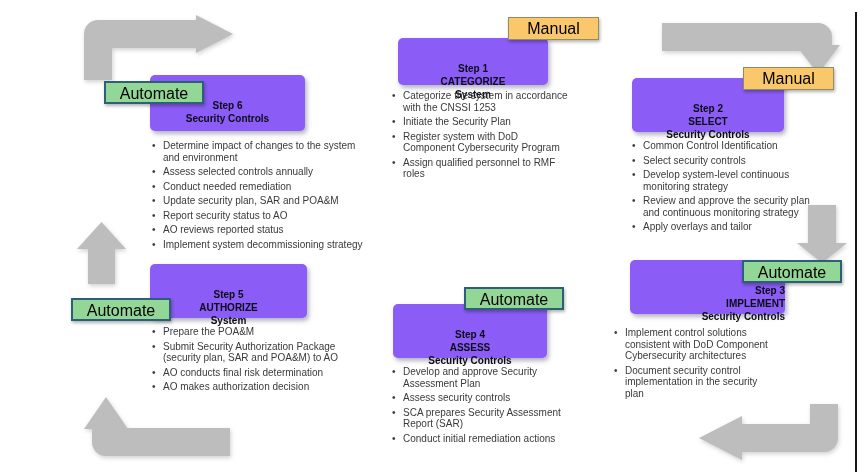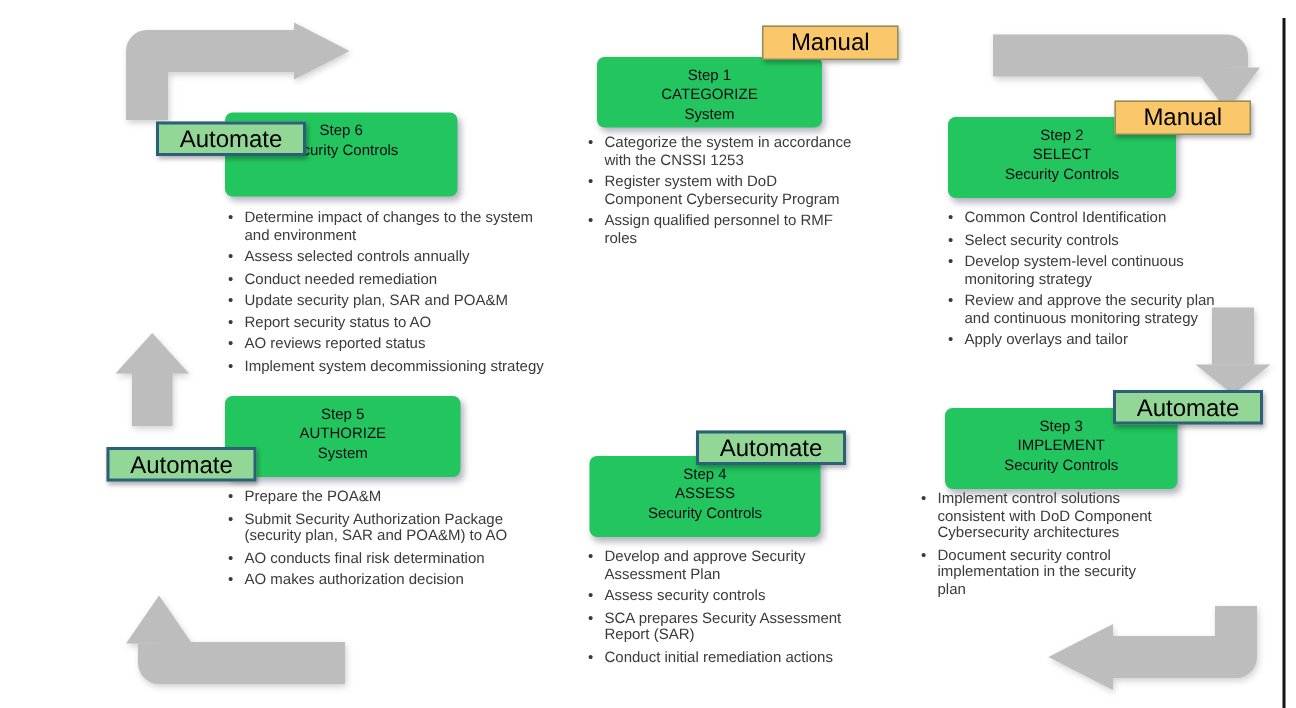--- a/index.html
+++ b/index.html
@@ -4,44 +4,44 @@
 <style>
   html,body { margin:0; padding:0; background:#fff; }
   .canvas {
     position:relative; width:864px; height:472px; background:#ffffff;
     font-family:"Liberation Sans", sans-serif; overflow:hidden;
   }
   .arrows { position:absolute; left:0; top:0; }
   .edge-line { position:absolute; left:855px; top:12px; width:2px; height:460px; background:#151515; }
 
   .step-box {
-    position:absolute; background:#22c55e; border-radius:5px;
+    position:absolute; background:#8b5cf6; border-radius:5px;
     box-shadow:2px 3px 4px rgba(110,110,135,.5);
-    text-align:center; font-weight:normal; color:#0b0b16;
-    font-size:10px; line-height:13px; box-sizing:border-box; padding-top:6px;
+    text-align:center; font-weight:bold; color:#0b0b16;
+    font-size:10px; line-height:13px; box-sizing:border-box; padding-top:24px;
   }
   .step-box div { white-space:nowrap; }
 
   ul.bullets { position:absolute; margin:0; padding:0; list-style:none;
     font-size:10px; color:#3a3a3a; line-height:11.5px; }
   ul.bullets li { position:relative; padding-left:13px; margin-bottom:3px; }
   ul.bullets li::before { content:"\2022"; position:absolute; left:2px; color:#3a3a3a; }
 
   .tag {
     position:absolute; height:23px; line-height:21px; font-size:16px; color:#000;
     text-align:center; box-sizing:border-box;
     box-shadow:1px 2px 3px rgba(0,0,0,.3);
   }
   .tag.manual   { background:#fac76a; border:1px solid #8f8d5f; width:91px; }
   .tag.automate { background:#92d795; border:2px solid #2e5f7a; width:100px; }
 
   
   .pos-box-1 { left:398px; top:38px;  width:150px; height:47px; }
   .pos-box-2 { left:632px; top:78px;  width:152px; height:54px; }
-  .pos-box-3 { left:630px; top:272px; width:155px; height:54px; }
+  .pos-box-3 { left:630px; top:260px; width:155px; height:54px;text-align:right; }
   .pos-box-4 { left:393px; top:304px; width:154px; height:54px; }
   .pos-box-5 { left:150px; top:264px; width:157px; height:54px; }
   .pos-box-6 { left:150px; top:75px;  width:155px; height:56px; }
 
   
   .pos-list-1 { left:390px; top:90px;  width:178px; }
   .pos-list-2 { left:630px; top:140px; width:182px; }
   .pos-list-3 { left:612px; top:327px; width:165px; }
   .pos-list-4 { left:390px; top:366px; width:195px; }
   .pos-list-5 { left:150px; top:326px; width:196px; }
@@ -91,20 +91,21 @@
 
   <div class="edge-line"></div>
 
   <div class="step-box pos-box-1">
     <div>Step 1</div>
     <div>CATEGORIZE</div>
     <div>System</div>
   </div>
   <ul class="bullets pos-list-1">
       <li>Categorize the system in accordance with the CNSSI 1253</li>
+      <li>Initiate the Security Plan</li>
       <li>Register system with DoD Component Cybersecurity Program</li>
       <li>Assign qualified personnel to RMF roles</li>
     </ul>
   <div class="tag manual pos-tag-1">Manual</div>
 
   <div class="step-box pos-box-2">
     <div>Step 2</div>
     <div>SELECT</div>
     <div>Security Controls</div>
   </div>

